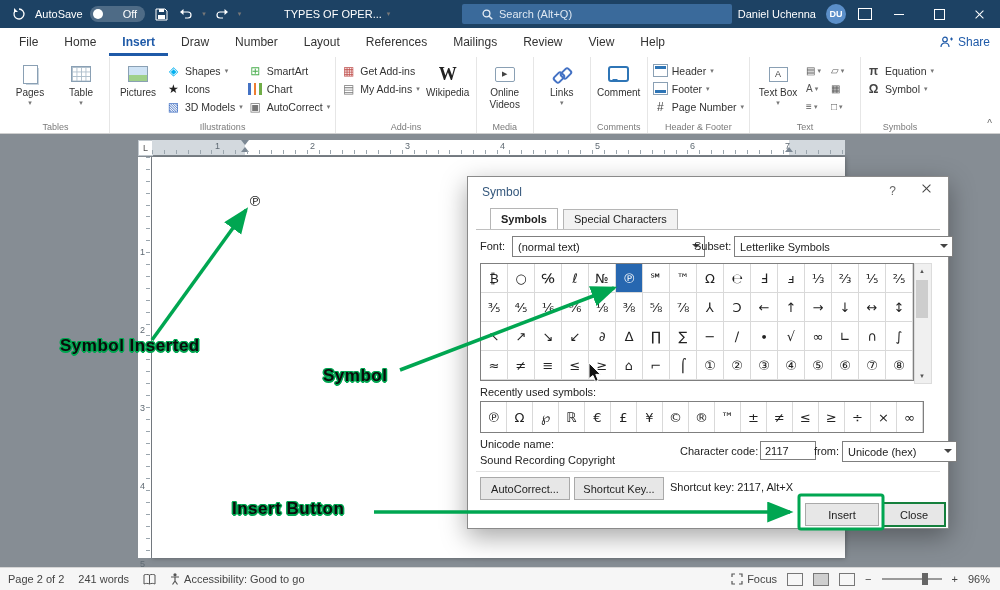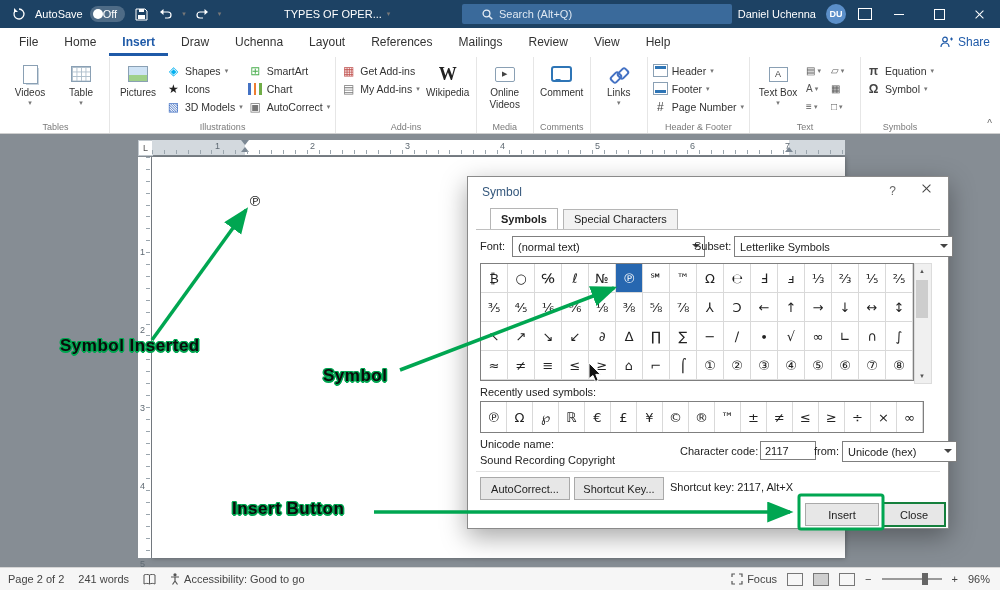--- a/index.html
+++ b/index.html
@@ -2,21 +2,21 @@
 <html><head>
 <meta charset="utf-8">
 <style>
   html,body{margin:0;padding:0;}
   body{width:1000px;height:590px;overflow:hidden;font-family:"Liberation Sans",sans-serif;background:#868d94;position:relative;}
   .app{position:absolute;inset:0;}
 
   
   .titlebar{position:absolute;top:0;left:0;right:0;height:28px;background:#1d4264;color:#fff;font-size:11px;display:flex;align-items:center;z-index:3;}
   .tb-left{display:flex;align-items:center;gap:7px;padding-left:10px;}
-  .tb-pill{display:flex;align-items:center;gap:0;background:rgba(255,255,255,.22);border-radius:9px;padding:1px 8px 1px 3px;height:14px;cursor:pointer;}
+  .tb-pill{display:flex;align-items:center;gap:20px;background:rgba(255,255,255,.22);border-radius:9px;padding:1px 8px 1px 3px;height:14px;cursor:pointer;}
   .tb-pill .dot{width:10px;height:10px;border-radius:50%;background:#fff;}
   .tb-ic{display:inline-flex;align-items:center;justify-content:center;width:18px;height:18px;cursor:pointer;}
   .tb-chev{font-size:7px;color:#cfd9e4;}
   .tb-title{position:absolute;left:284px;top:0;height:28px;display:flex;align-items:center;gap:5px;font-size:11px;cursor:pointer;}
   .tb-search{position:absolute;left:462px;top:4px;width:250px;height:20px;background:#3a6a9b;border-radius:2px;display:flex;align-items:center;gap:6px;padding-left:20px;color:#dfe8f2;cursor:text;}
   .tb-right{position:absolute;right:0;top:0;height:28px;display:flex;align-items:center;gap:10px;padding-right:6px;}
   .avatar{width:20px;height:20px;border-radius:50%;background:#5b8fc9;color:#fff;font-size:9px;display:flex;align-items:center;justify-content:center;font-weight:bold;cursor:pointer;}
   .wc{width:30px;height:28px;display:flex;align-items:center;justify-content:center;cursor:pointer;}
   .min-line{width:10px;height:1px;background:#fff;display:inline-block;}
   .restore-box{width:9px;height:9px;border:1px solid #fff;display:inline-block;}
@@ -189,21 +189,21 @@
           <span class="x1"></span>
         </span>
     </div>
   </div>
 
   <div class="tabsrow" id="ribbon-tabs">
       <div class="rtab">File</div>
       <div class="rtab">Home</div>
       <div class="rtab active">Insert</div>
       <div class="rtab">Draw</div>
-      <div class="rtab">Uchenna</div>
+      <div class="rtab">Number</div>
       <div class="rtab">Layout</div>
       <div class="rtab">References</div>
       <div class="rtab">Mailings</div>
       <div class="rtab">Review</div>
       <div class="rtab">View</div>
       <div class="rtab">Help</div>
     </div>
   <div class="share">
     <svg width="13" height="12" viewBox="0 0 13 12">
         <circle cx="5" cy="3.5" r="2.3" fill="none" stroke="#1f5aa8" stroke-width="1.2"></circle>
@@ -214,21 +214,21 @@
   </div>
 
   <div class="ribbon">
 
     <div class="rgroup">
       <div class="gbody">
         <div class="bigbtn">
           <span class="bicon">
               <span class="ic-pages"></span>
             </span>
-          <span>Videos</span>
+          <span>Pages</span>
           <span class="chev">▾</span>
         </div>
         <div class="bigbtn">
           <span class="bicon">
               <span class="ic-table"></span>
             </span>
           <span>Table</span>
           <span class="chev">▾</span>
         </div>
       </div>
@@ -312,38 +312,38 @@
           <span>Online Videos</span>
         </div>
       </div>
       <span class="glabel">Media</span>
     </div>
 
     <div class="rgroup">
       <div class="gbody">
         <div class="bigbtn">
           <span class="bicon">
-              <span class="ic-comment"></span>
-            </span>
-          <span>Comment</span>
-        </div>
-      </div>
-      <span class="glabel">Comments</span>
-    </div>
-
-    <div class="rgroup">
-      <div class="gbody">
-        <div class="bigbtn">
-          <span class="bicon">
               <span class="ic-link"></span>
             </span>
           <span>Links</span>
           <span class="chev">▾</span>
         </div>
       </div>
+    </div>
+
+    <div class="rgroup">
+      <div class="gbody">
+        <div class="bigbtn">
+          <span class="bicon">
+              <span class="ic-comment"></span>
+            </span>
+          <span>Comment</span>
+        </div>
+      </div>
+      <span class="glabel">Comments</span>
     </div>
 
     <div class="rgroup">
       <div class="gbody">
         <div class="smallcol">
           <div class="smallitem">
               <span class="mi">
                 <span class="ic-header"></span>
               </span>
               <span>Header</span>

